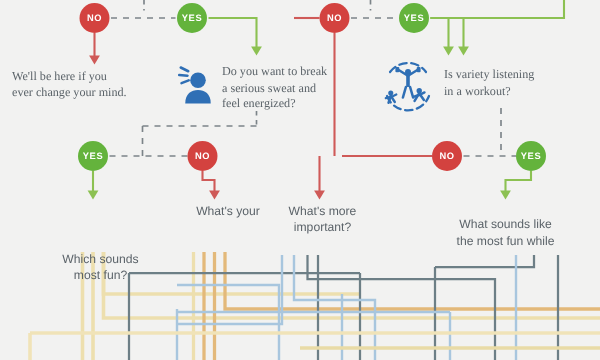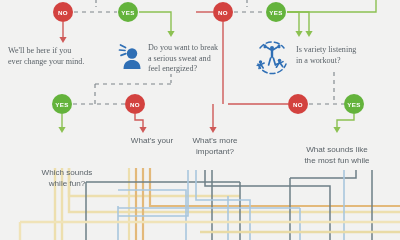--- a/index.html
+++ b/index.html
@@ -228,21 +228,21 @@
     <div>feel energized?</div>
   </div>
 
   <div class="qtext left" style="left:296px;top:45px;width:96px;">
     <div>Is variety listening</div>
     <div>in a workout?</div>
   </div>
 
   <div class="qtext" style="left:22px;top:120px;width:90px;margin-top:48px;">
     <div>Which sounds</div>
-    <div>while fun?</div>
+    <div>most fun?</div>
   </div>
 
   <div class="qtext" style="left:112px;top:136px;width:80px;">
     <div>What's your</div>
   </div>
 
   <div class="qtext" style="left:172px;top:136px;width:86px;">
     <div>What's more</div>
     <div>important?</div>
   </div>

